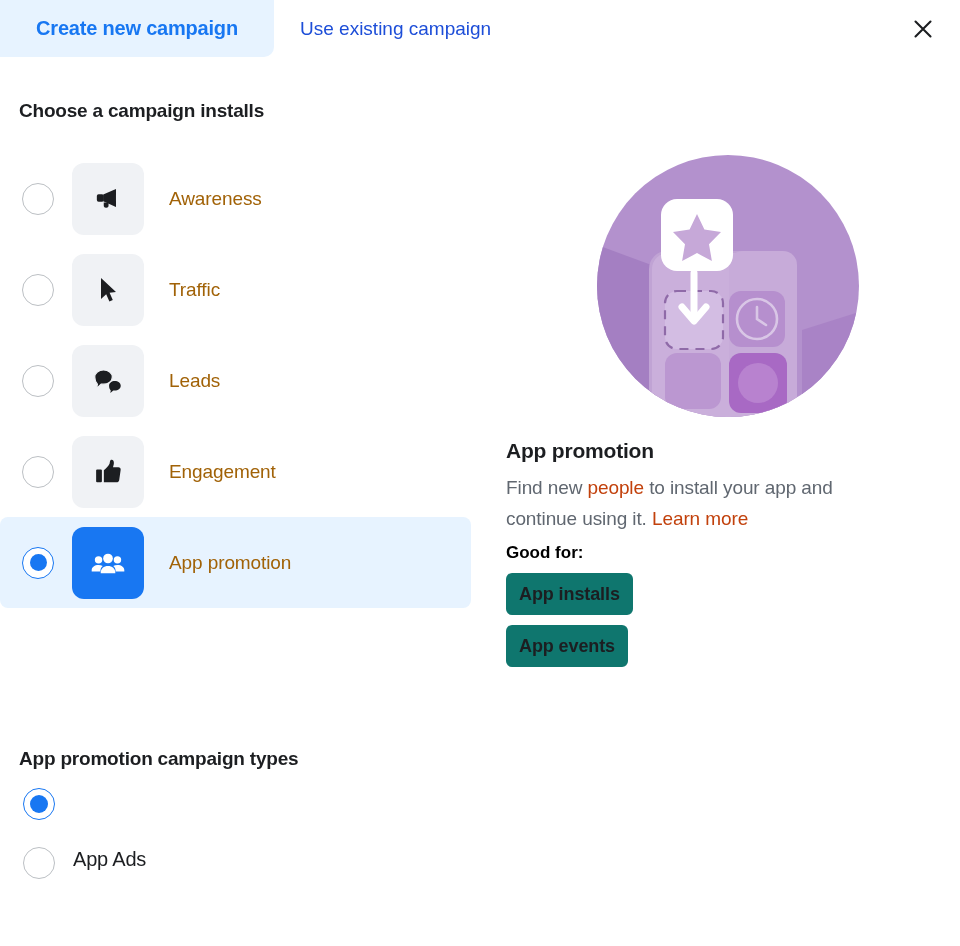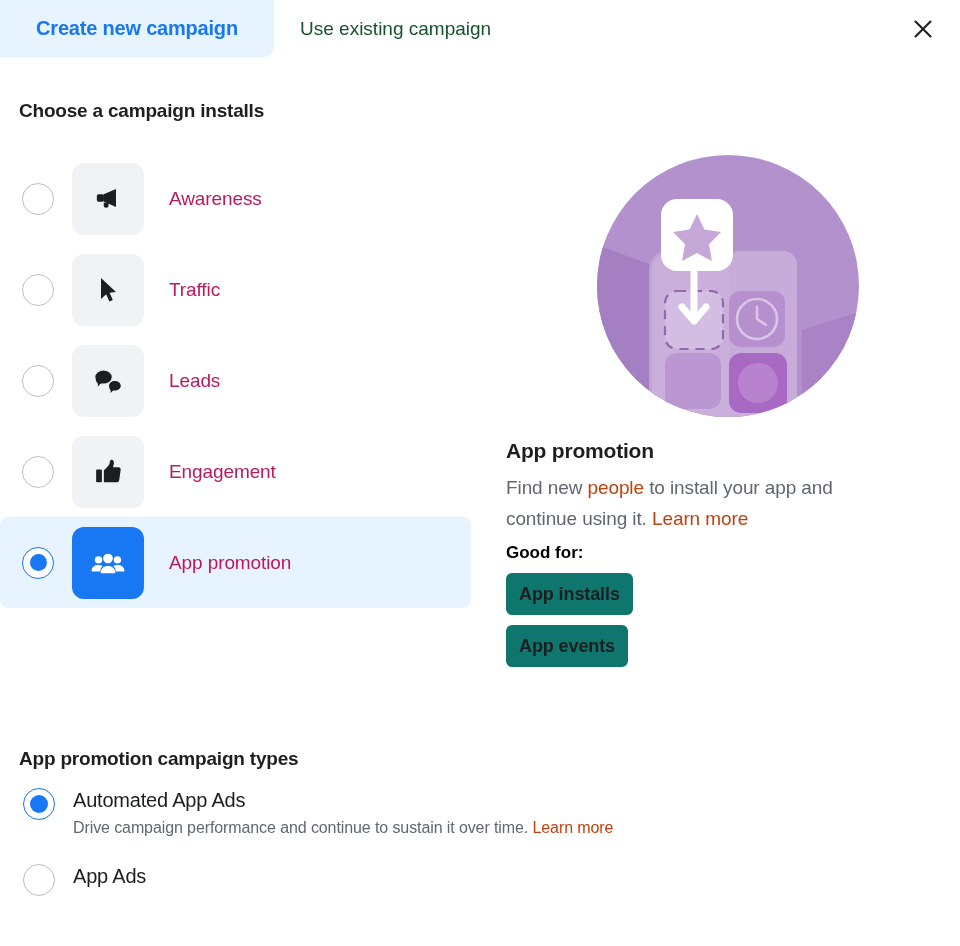--- a/index.html
+++ b/index.html
@@ -36,21 +36,21 @@
     width: 274px;
     background: #e7f3ff;
     border-radius: 0 0 10px 0;
     color: #1877f2;
     font-weight: bold;
     font-size: 20px;
     letter-spacing: -0.2px;
   }
   .tab-inactive {
     padding: 0 26px;
-    color: #14532d;
+    color: #1d4ed8;
     font-size: 19px;
   }
   .close-btn {
     position: absolute;
     right: 20px;
     top: 12px;
     width: 34px;
     height: 34px;
     display: flex;
     align-items: center;
@@ -138,21 +138,21 @@
     align-items: center;
     justify-content: center;
   }
   .icon-tile.active {
     background: #1877f2;
   }
   .icon-tile svg { display: block; }
   .objective-label {
     margin-left: 25px;
     font-size: 19px;
-    color: #be185d;
+    color: #a16207;
     letter-spacing: -0.1px;
   }
 
   
   .detail {
     position: absolute;
     left: 506px;
     top: 155px;
     width: 430px;
   }
@@ -394,24 +394,20 @@
     <div class="badge">App events</div>
   </div>
 </div>
 
 <div class="section-title" id="types-title">App promotion campaign types</div>
 
 <div class="types">
 
   <div class="type-row">
     <div class="type-radio checked"></div>
-    <div class="type-text">
-      <div class="type-label">Automated App Ads</div>
-      <div class="type-desc"><span>Drive campaign performance and continue to sustain it over time. </span><span class="lnk">Learn more</span></div>
-    </div>
   </div>
 
   <div class="type-row">
     <div class="type-radio"></div>
     <div class="type-text">
       <div class="type-label">App Ads</div>
     </div>
   </div>
 </div>
 

